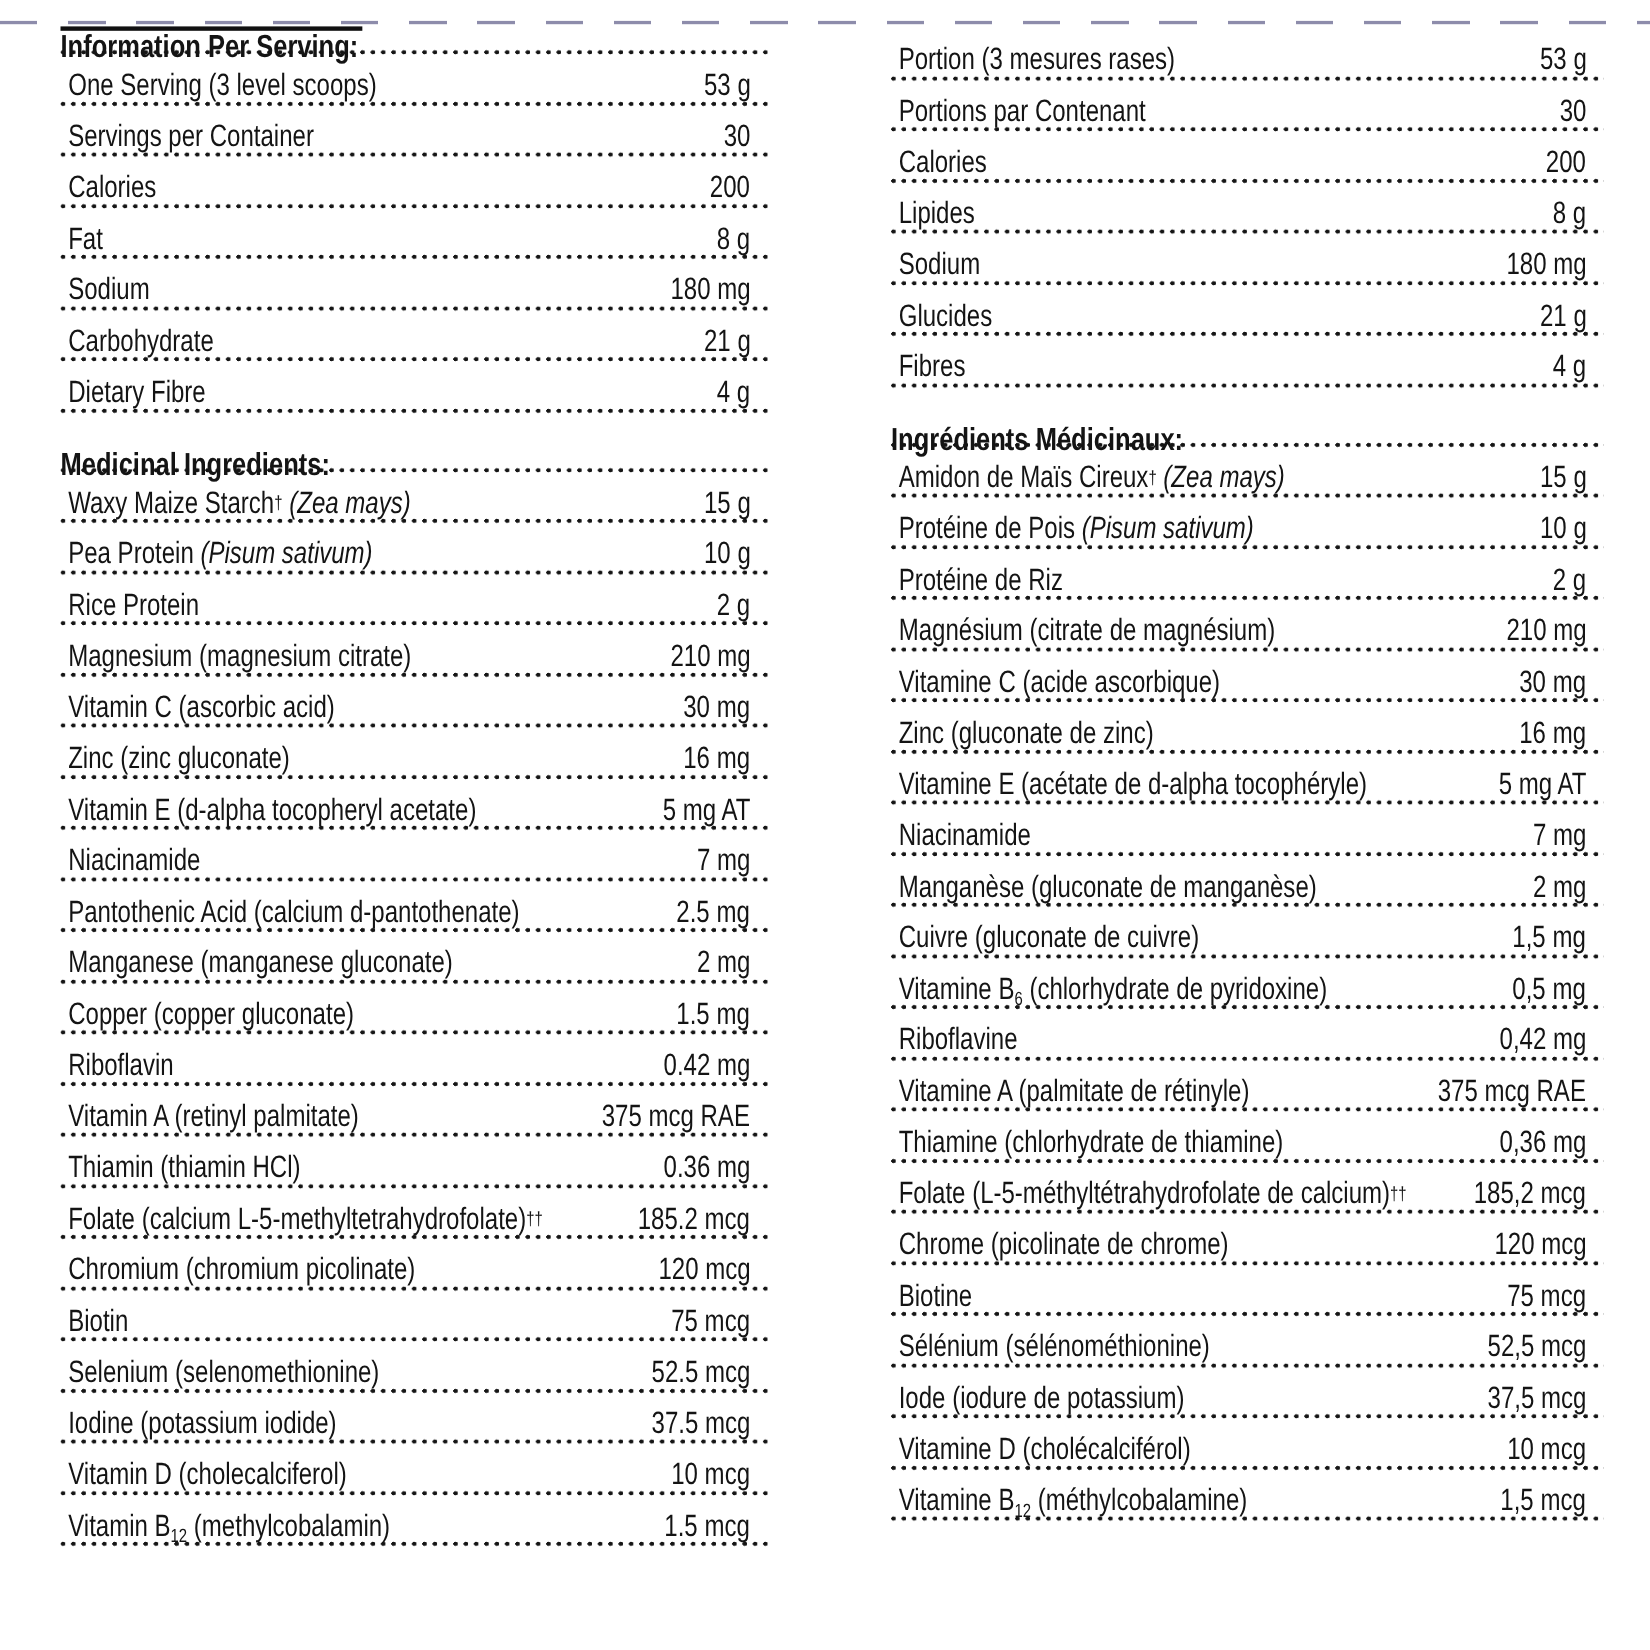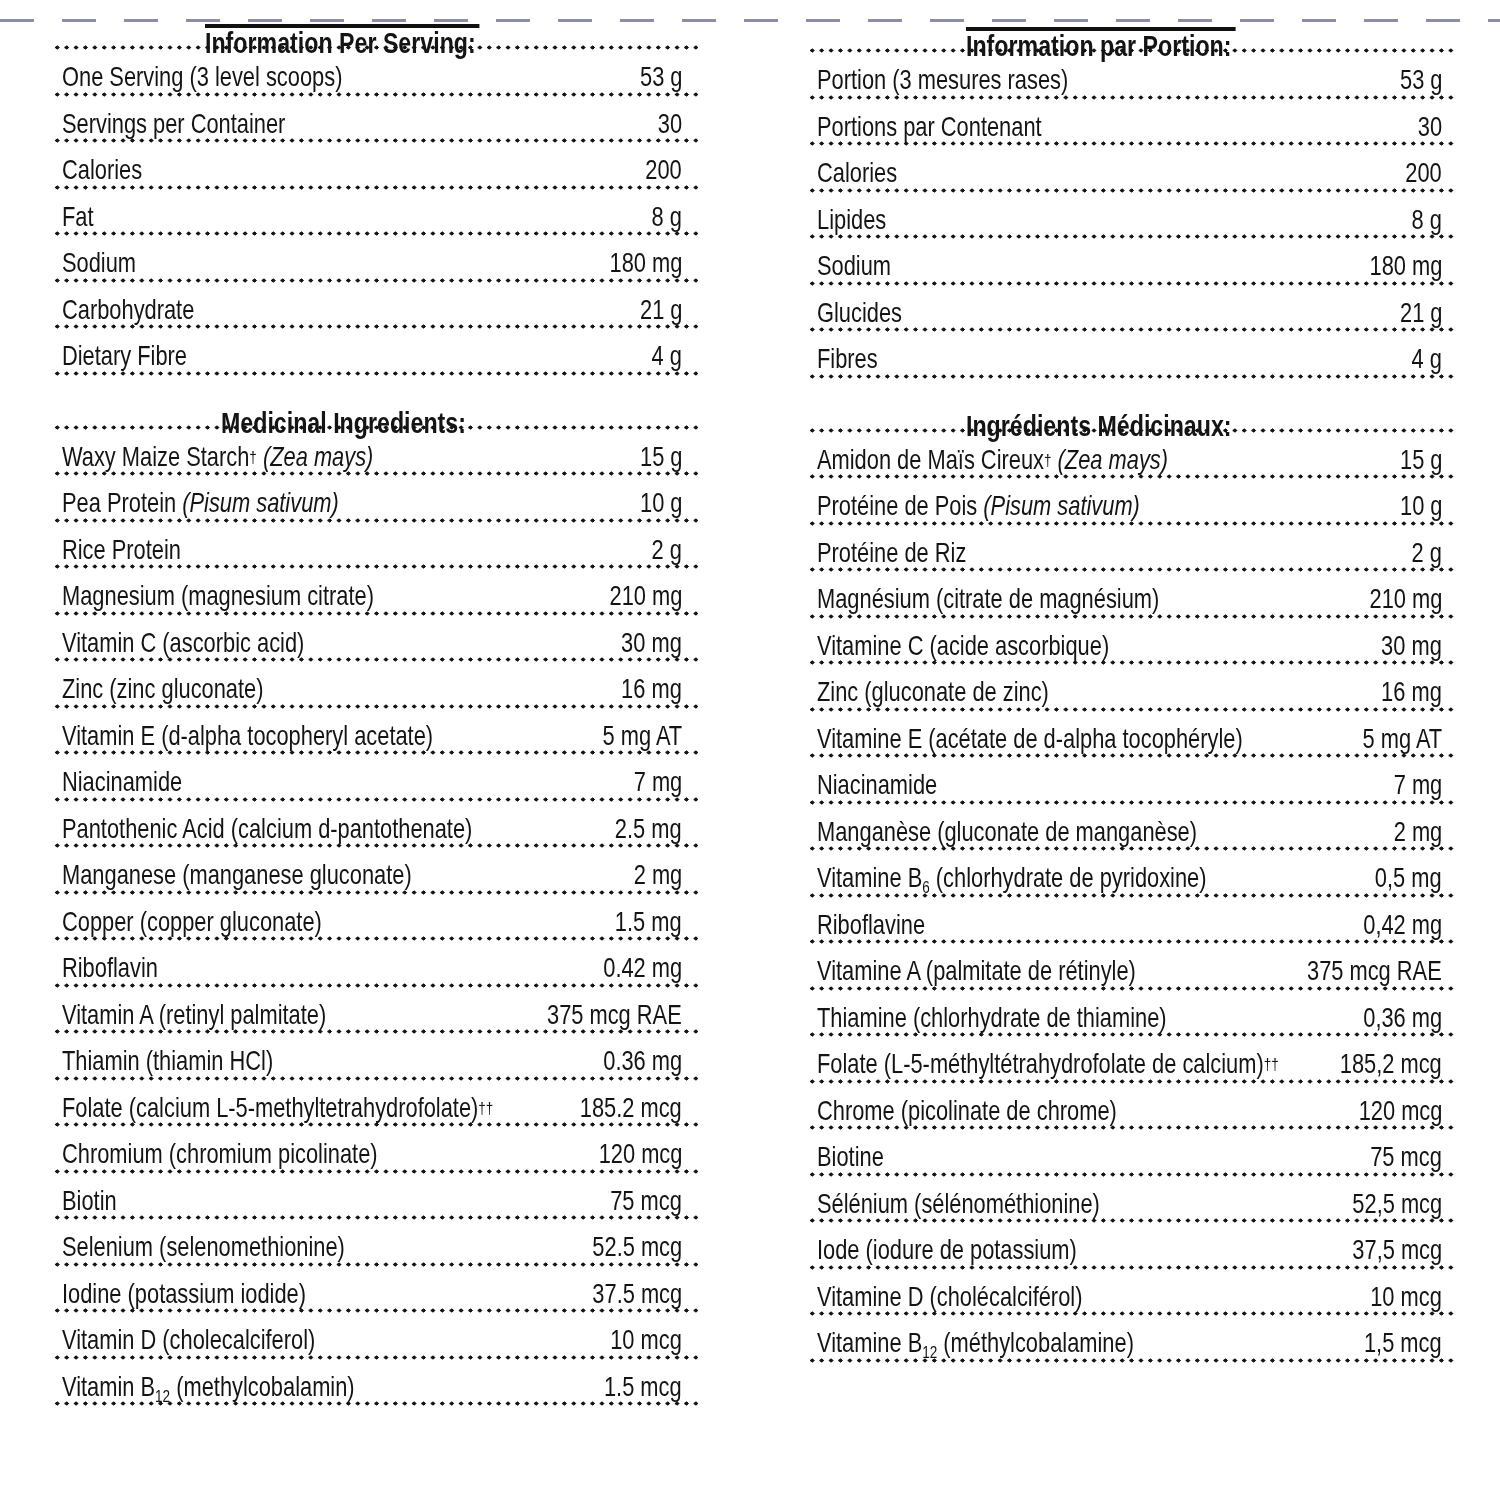--- a/index.html
+++ b/index.html
@@ -7,21 +7,21 @@
     position:relative;width:1500px;height:1500px;background:#ffffff;
     font-family:"Liberation Sans",sans-serif;color:#141414;overflow:hidden;
   }
   .cutline{
     position:absolute;top:19px;left:0;right:0;height:3px;
     background:repeating-linear-gradient(90deg,#8d8cab 0 34px,transparent 34px 62px);
   }
   .col{position:absolute;top:24px;}
   .col-en{left:55px;width:643px;}
   .col-fr{left:810px;width:648px;top:27px;}
-  section{display:block;text-align:center;}
+  section{display:block;}
   .sec2{margin-top:28px;}
   .hrow{position:relative;height:26px;white-space:nowrap;}
   .hd{
     display:inline-block;font-weight:bold;font-size:29px;line-height:29px;
     transform:scaleX(.8);transform-origin:left top;white-space:nowrap;
     border-top:4px solid #111;padding:1px 5px 0 0;
   }
   .sec2 .hd{border-top:none;padding-top:5px;}
   .dots{
     position:absolute;left:0;right:0;bottom:0;height:5px;
@@ -201,24 +201,20 @@
     <span class="lbl">Vitamin B<sub>12</sub> (methylcobalamin)</span>
     <span class="val">1.5 mcg</span>
     <div class="dots"></div>
   </div>
         </div>
     </section>
   </div>
 
   <div class="col col-fr">
     <section>
-      <div class="hrow">
-        <span class="hd">Information par Portion:</span>
-        <div class="dots"></div>
-      </div>
       <div class="rows">
           <div class="row">
     <span class="lbl">Portion (3 mesures rases)</span>
     <span class="val">53 g</span>
     <div class="dots"></div>
   </div>
           <div class="row">
     <span class="lbl">Portions par Contenant</span>
     <span class="val">30</span>
     <div class="dots"></div>
@@ -295,20 +291,25 @@
     <span class="lbl">Niacinamide</span>
     <span class="val">7 mg</span>
     <div class="dots"></div>
   </div>
           <div class="row">
     <span class="lbl">Manganèse (gluconate de manganèse)</span>
     <span class="val">2 mg</span>
     <div class="dots"></div>
   </div>
           <div class="row">
+    <span class="lbl">Cuivre (gluconate de cuivre)</span>
+    <span class="val">1,5 mg</span>
+    <div class="dots"></div>
+  </div>
+          <div class="row">
     <span class="lbl">Vitamine B<sub>6</sub> (chlorhydrate de pyridoxine)</span>
     <span class="val">0,5 mg</span>
     <div class="dots"></div>
   </div>
           <div class="row">
     <span class="lbl">Riboflavine</span>
     <span class="val">0,42 mg</span>
     <div class="dots"></div>
   </div>
           <div class="row">

